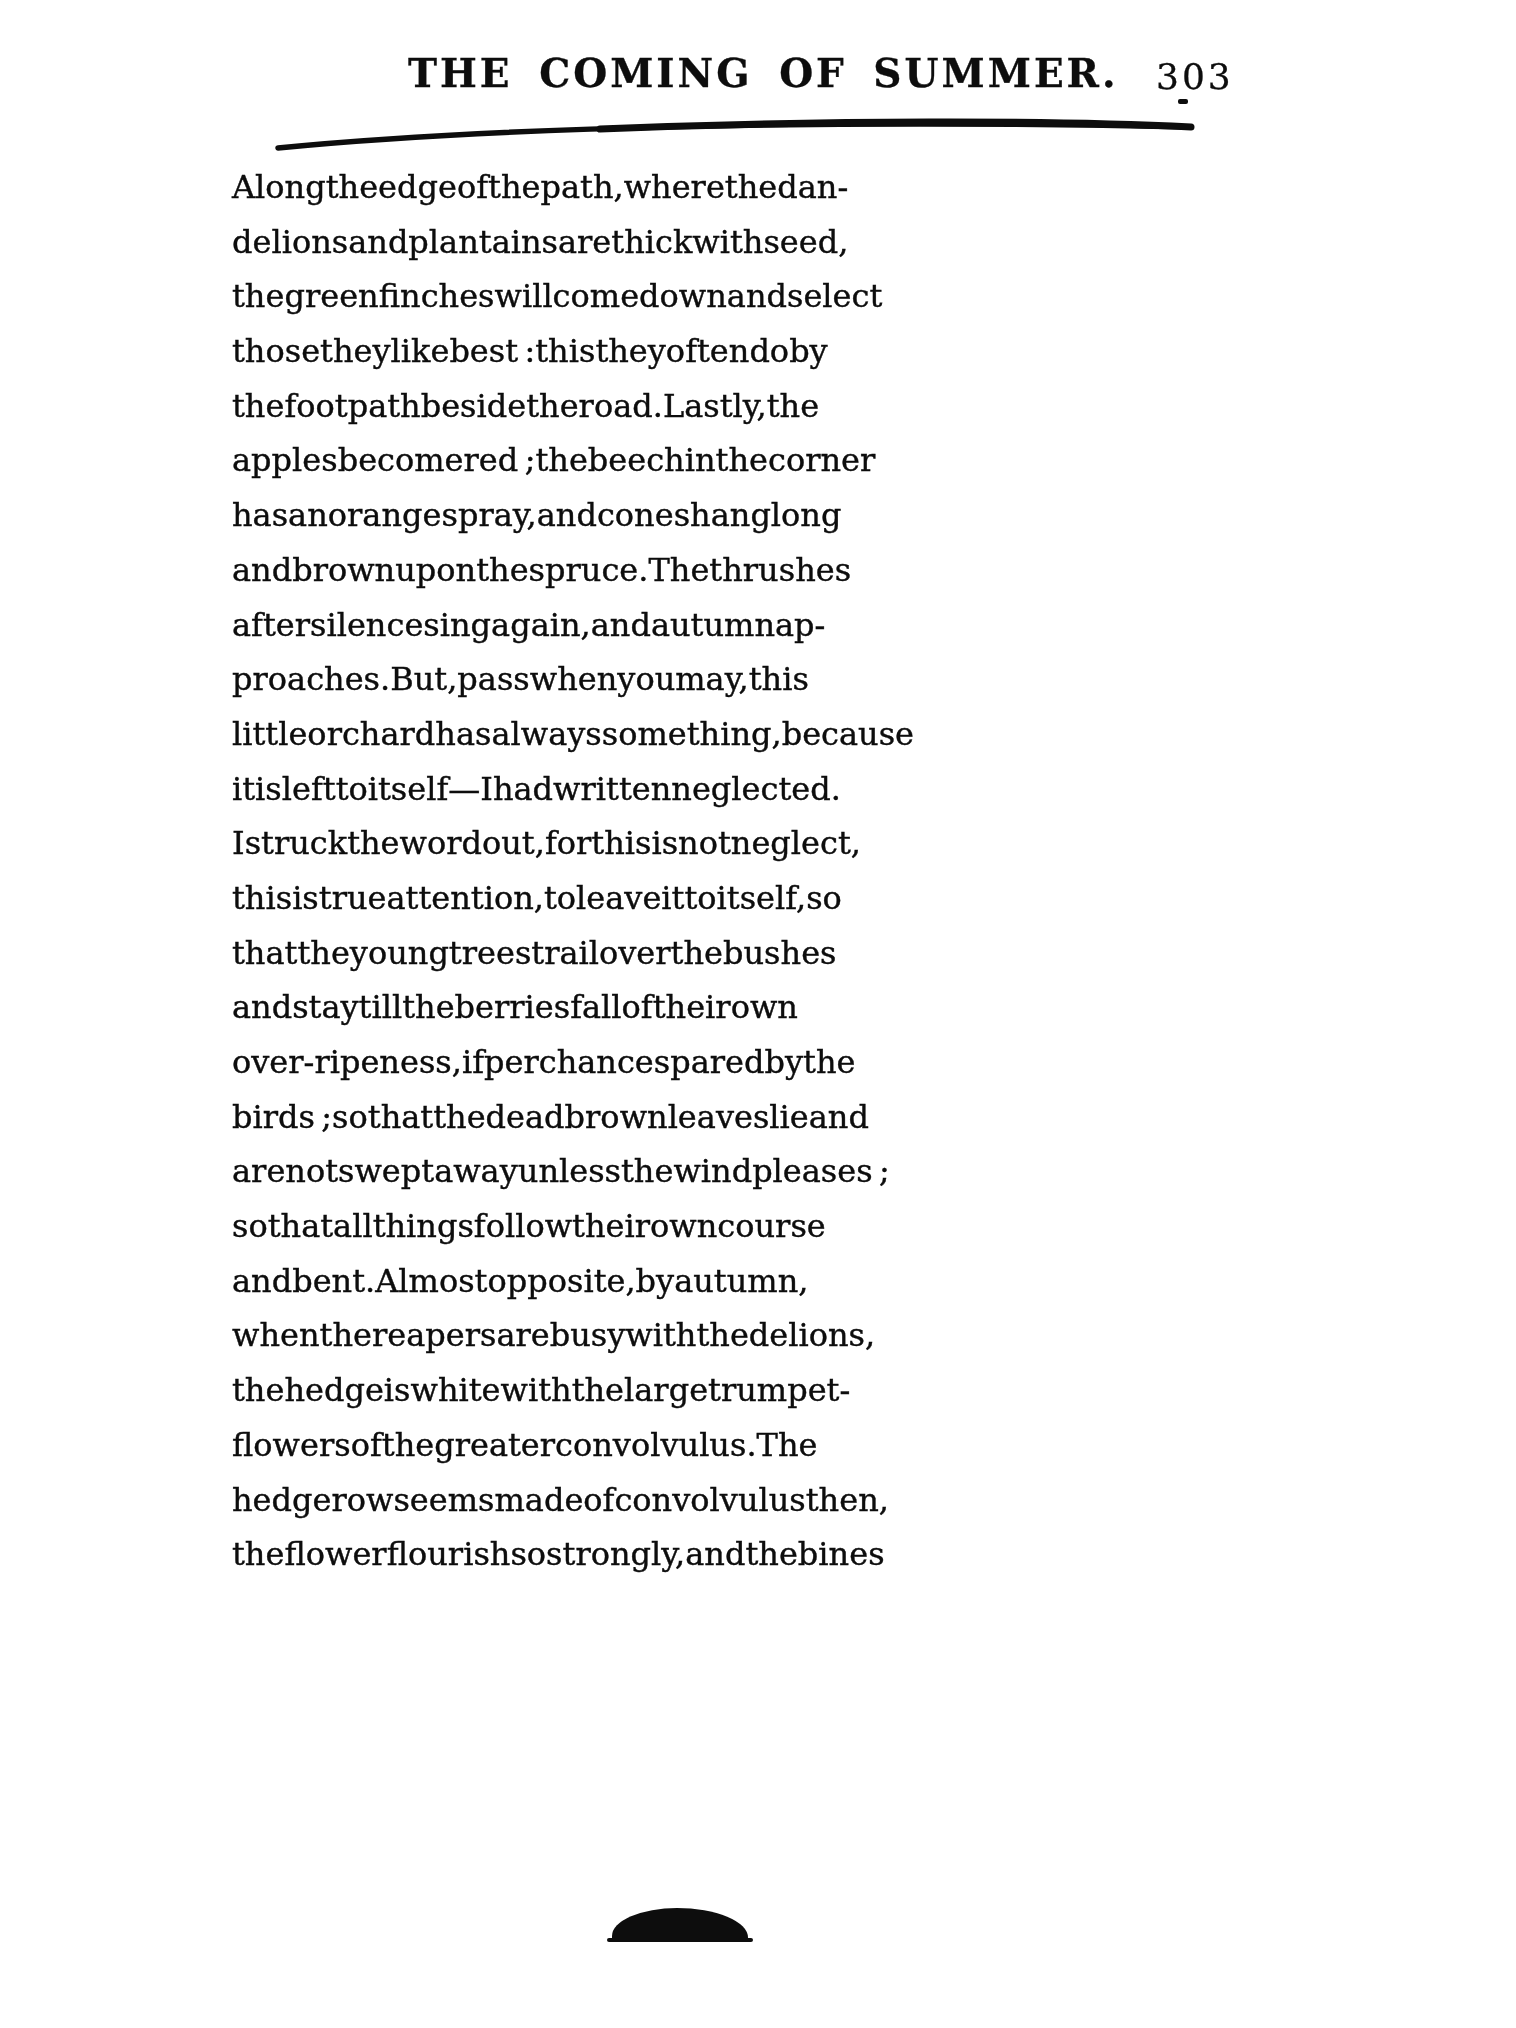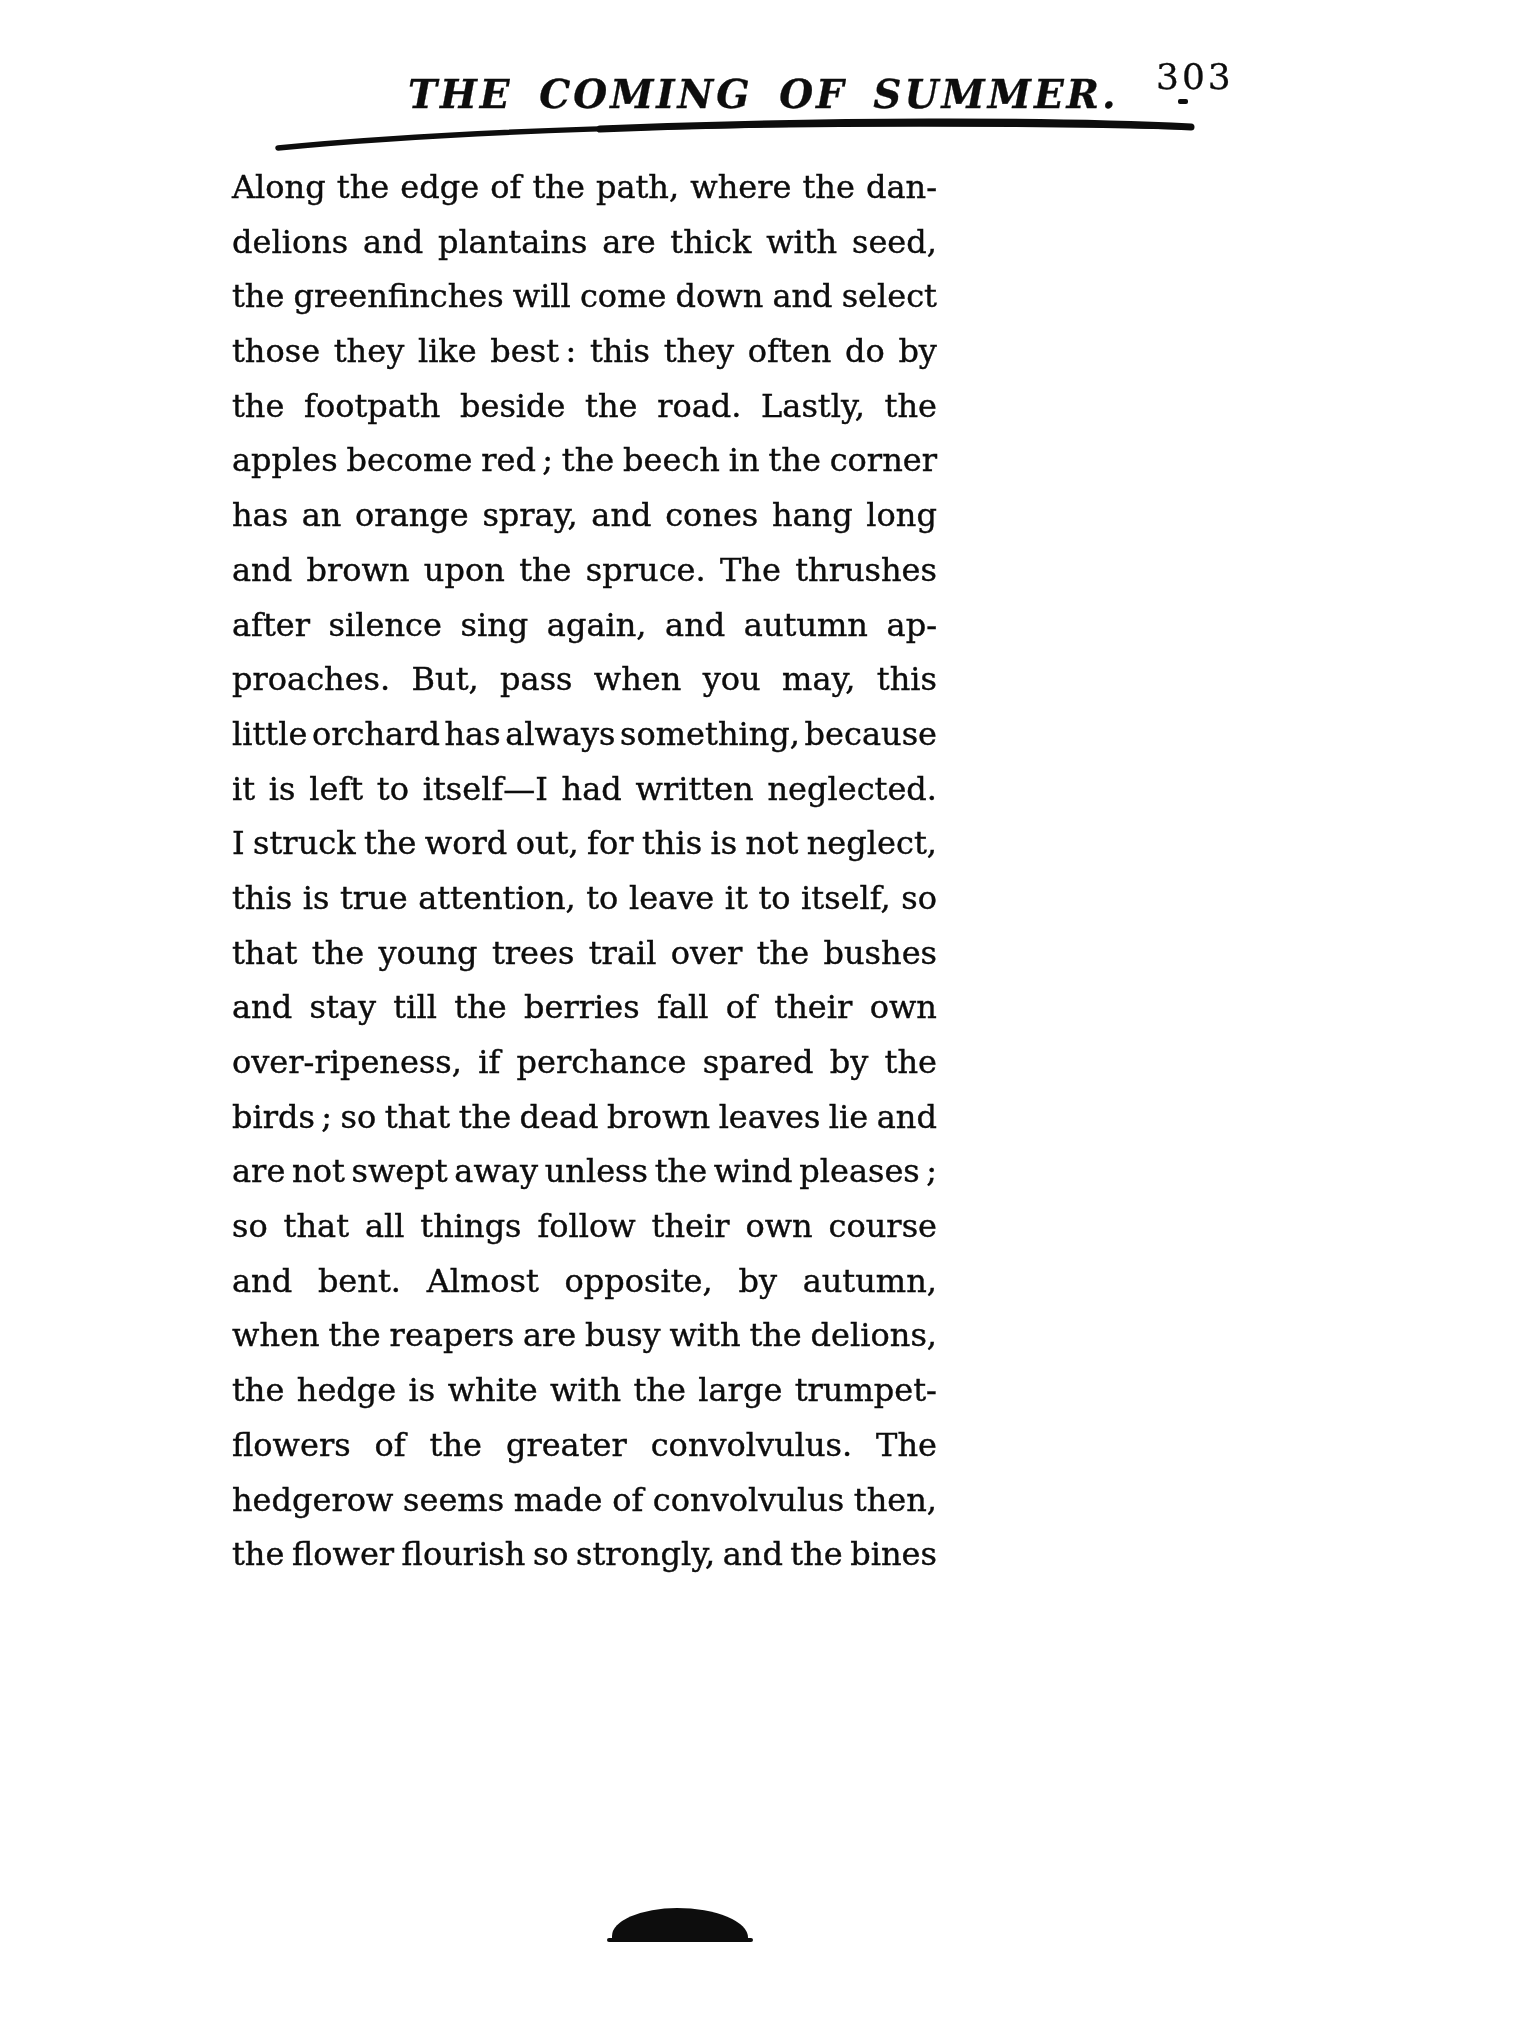--- a/index.html
+++ b/index.html
@@ -9,27 +9,25 @@
     position:relative;
     width:1516px; height:2028px;
     background:var(--paper);
     overflow:hidden;
     font-family:"DejaVu Serif","Liberation Serif",serif;
     color:var(--ink);
   }
   .running-title {
     position:absolute;
     left:408px; top:50px;
-    font-style:italic;
     font-weight:bold;
     font-size:39px;
     letter-spacing:3px;
     word-spacing:10px;
     white-space:nowrap;
-    margin-top:21px;
     -webkit-text-stroke:0.3px var(--ink);
   }
   .page-number {
     position:absolute;
     left:1156px; top:56px;
     font-size:36px;
     letter-spacing:3px;
     -webkit-text-stroke:0.3px var(--ink);
   }
   .header-rule {
@@ -44,21 +42,20 @@
     background:var(--ink);
     border-radius:2px;
   }
   .body-text {
     position:absolute;
     left:232px; top:160px;
     width:705px;
   }
   .text-line {
     display:flex;
-    justify-content:space-between;
     align-items:baseline;
     height:54.7px;
     line-height:54.7px;
     font-size:32px;
     white-space:nowrap;
     -webkit-text-stroke:0.4px var(--ink);
   }
   .ink-blot {
     position:absolute;
     left:612px; top:1908px;

